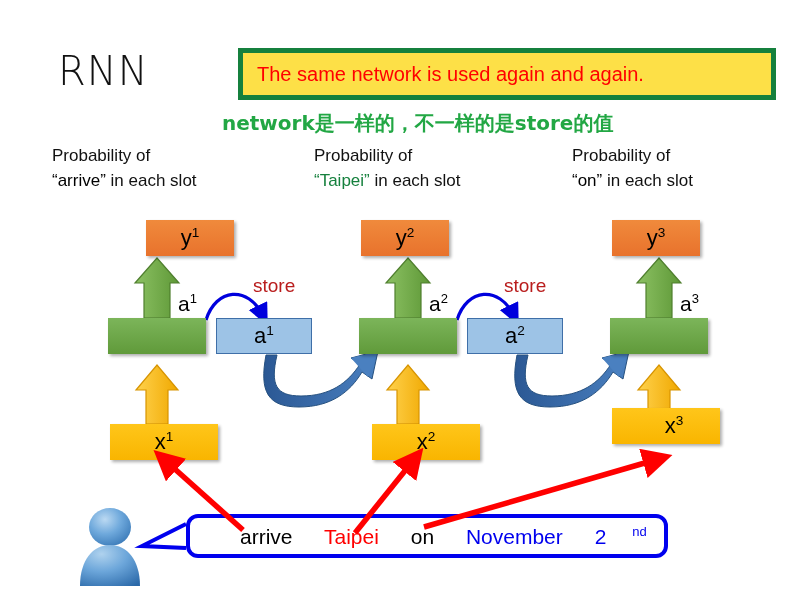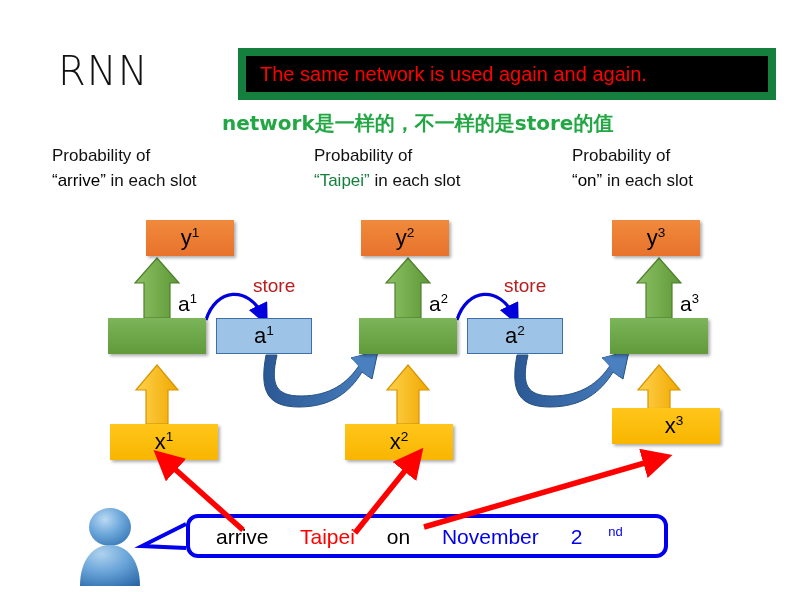--- a/index.html
+++ b/index.html
@@ -28,22 +28,22 @@
     font-family: "DejaVu Sans", sans-serif;
   }
 
   
   #callout-box {
     position: absolute;
     left: 238px;
     top: 48px;
     width: 538px;
     height: 52px;
-    border: 8px solid #15803d;
-    background: #000000;
+    border: 5px solid #15803d;
+    background: #fde047;
     box-sizing: border-box;
   }
   #callout-text {
     position: absolute;
     left: 14px;
     top: 50%;
     transform: translateY(-50%);
     font-size: 20px;
     color: #FF0000;
     white-space: nowrap;
@@ -134,20 +134,21 @@
     background: #ffffff;
     box-sizing: border-box;
     display: flex;
     align-items: center;
     z-index: 6;
   }
   #sentence-words {
     font-size: 21px;
     white-space: nowrap;
     padding-left: 26px;
+    margin-left: 24px;
   }
   #sentence-words span { margin-right: 26px; }
   #sentence-words span:last-child { margin-right: 0; }
   .w-black { color: #000000; }
   .w-red   { color: #FF0000; }
   .w-blue  { color: #0000EE; }
   #sentence-words sup { font-size: 0.62em; vertical-align: super; }
 
   
   .overlay {
@@ -269,21 +270,21 @@
 </div>
 <div class="store-label" style="left:253px; top:275px; z-index:5;">store</div>
 
 <div class="node node-y" style="left:361px; top:220px; z-index:4;">
   <span><span>y</span><sup>2</sup></span>
 </div>
 <div class="node node-h" style="left:359px; top:318px; z-index:4;"></div>
 <div class="node node-store" style="left:467px; top:318px; z-index:4;">
   <span><span>a</span><sup>2</sup></span>
 </div>
-<div class="node node-x" style="left:345px; top:424px; z-index:4;">
+<div class="node node-x" style="left:372px; top:424px; z-index:4;">
   <span><span>x</span><sup>2</sup></span>
 </div>
 <div class="a-label" style="left:429px; top:291px; z-index:5;">
   <span>a</span><sup>2</sup>
 </div>
 <div class="store-label" style="left:504px; top:275px; z-index:5;">store</div>
 
 <div class="node node-y" style="left:612px; top:220px; z-index:4;">
   <span><span>y</span><sup>3</sup></span>
 </div>

